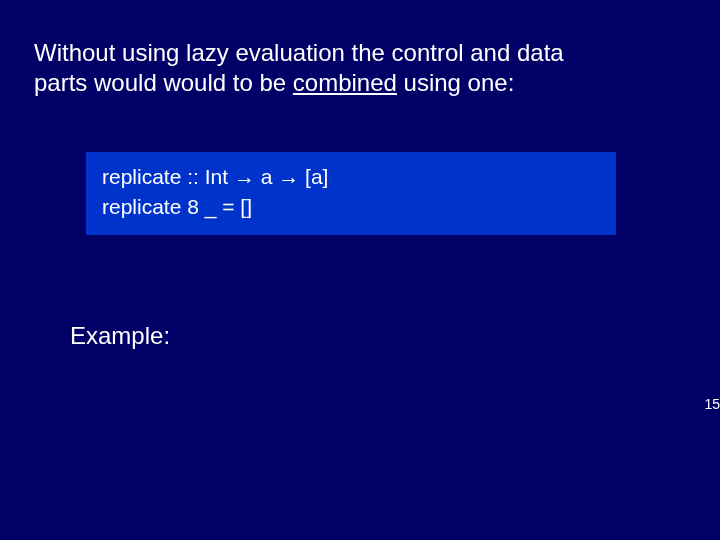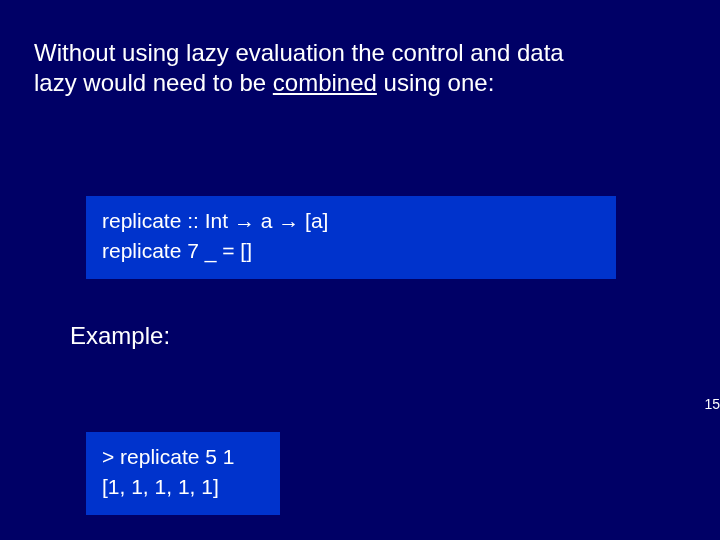--- a/index.html
+++ b/index.html
@@ -32,21 +32,20 @@
     text-align: center;
   }
   .codebox {
     position: absolute;
     background: #0033cc;
     color: #ffffff;
     font-size: 21px;
     line-height: 1.45;
     padding: 10px 28px 12px 16px;
     box-sizing: border-box;
-    margin-top: 44px;
   }
   .codebox.first {
     top: 152px;
     left: 86px;
     width: 530px;
   }
   .example-label {
     position: absolute;
     top: 322px;
     left: 34px;
@@ -67,30 +66,26 @@
     color: #ffffff;
   }
 </style>
 </head>
 <body>
 
 <div class="slide">
 
   <div class="heading">
     <span>Without using lazy evaluation the control and data</span><br>
-    <span>lazy would need to be </span><span class="underline">combined</span><span> using one:</span>
+    <span>parts would would to be </span><span class="underline">combined</span><span> using one:</span>
   </div>
 
   <div class="codebox first">
     <div>replicate :: Int → a → [a]</div>
-    <div>replicate 7 _ = []</div>
+    <div>replicate 8 _ = []</div>
   </div>
 
   <div class="example-label">Example:</div>
 
-  <div class="codebox second">
-    <div>&gt; replicate 5 1</div>
-    <div>[1, 1, 1, 1, 1]</div>
-  </div>
 
   <div class="pagenum">15</div>
 
 </div>
 
 </body></html>

